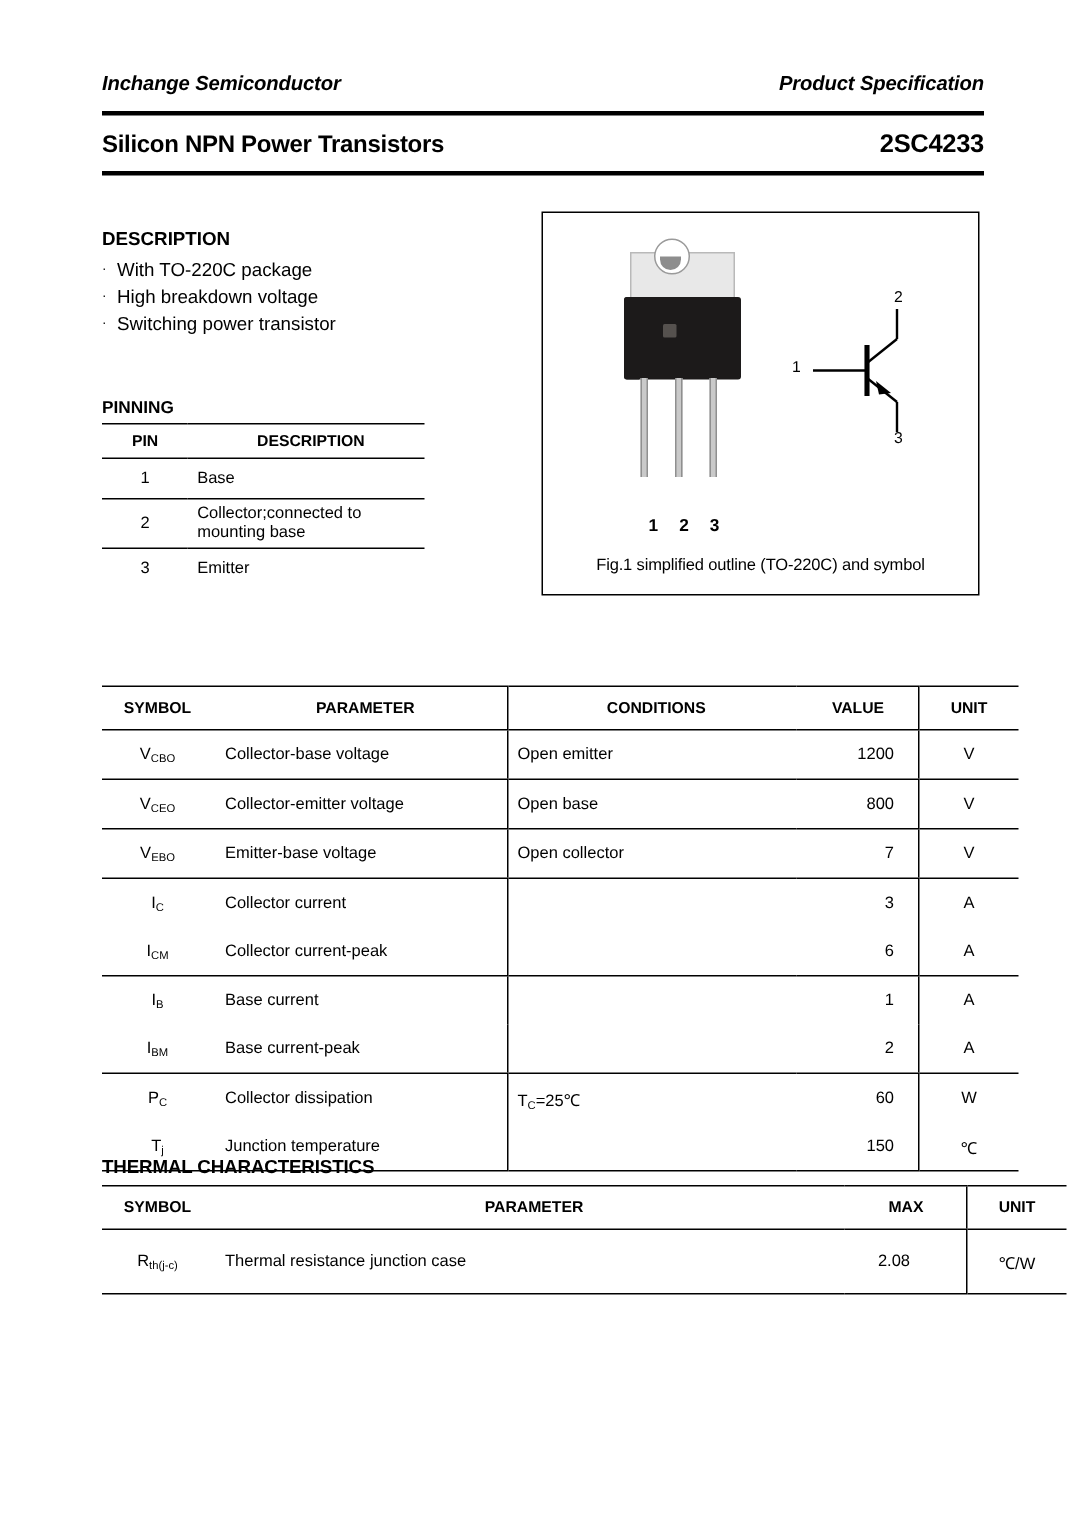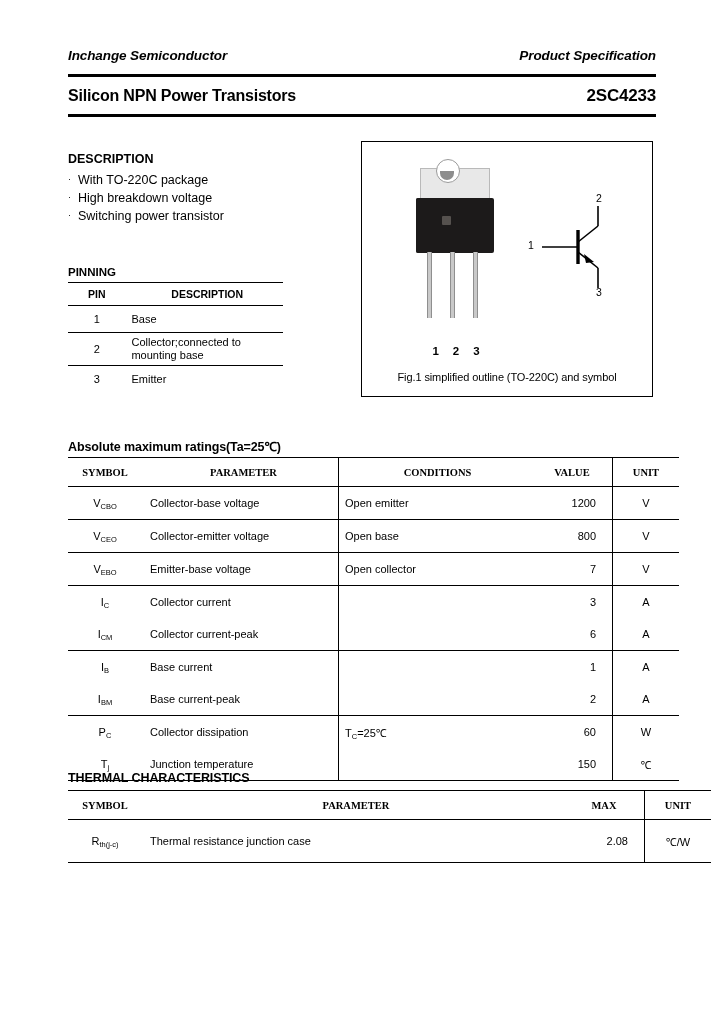--- a/index.html
+++ b/index.html
@@ -274,39 +274,38 @@
     font-size: 11px;
     table-layout: fixed;
   }
   table.dtbl th {
     font-size: 10.5px;
     font-weight: bold;
     height: 26px;
     text-align: center;
     border-top: 1.6px solid #000;
     border-bottom: 1.6px solid #000;
-    font-family: Liberation Serif, serif;
   }
   table.dtbl td {
     height: 30px;
     vertical-align: middle;
   }
   .c-sym  { width: 72px;  text-align: center; }
   .c-par  { width: 187px; text-align: left; padding-left: 8px; }
   .c-cond { width: 185px; text-align: left; padding-left: 6px;
             border-left: 1.6px solid #000; }
   .c-val  { width: 80px;  text-align: right; padding-right: 16px; }
   .c-unit { width: 64px;  text-align: center;
             border-left: 1.6px solid #000; }
   tr.brdr td { border-bottom: 1.6px solid #000; }
   tr.last td { border-bottom: 1.6px solid #000; }
 
   .t-sym  { width: 72px;  text-align: center; }
   .t-par  { width: 412px; text-align: left; padding-left: 8px; }
-  .t-max  { width: 80px;  text-align: right; padding-right: 16px; }
+  .t-max  { width: 80px;  text-align: center; padding-right: 16px; }
   .t-unit { width: 64px;  text-align: center;
             border-left: 1.6px solid #000; }
 
   sub { font-size: 7.5px; vertical-align: baseline; position: relative; top: 2px; }
 </style>
 </head>
 <body>
 
 <div class="page">
 
@@ -401,21 +400,20 @@
         <polygon points="44,62 54,70 46,71" fill="#000"></polygon>
       </svg>
       <span class="sym-num" style="left:56px; top:0px;">2</span>
       <span class="sym-num" style="left:-12px; top:47px;">1</span>
       <span class="sym-num" style="left:56px; top:94px;">3</span>
     </div>
 
     <div class="fig-caption">Fig.1 simplified outline (TO-220C) and symbol</div>
   </div>
 
-  <div class="sec-h" style="top:438px;">Absolute maximum ratings(Ta=25℃)</div>
 
   <table class="dtbl" style="top:457px;">
     <thead>
       <tr>
         <th class="c-sym">SYMBOL</th>
         <th class="c-par" style="text-align:center;">PARAMETER</th>
         <th class="c-cond" style="text-align:center;">CONDITIONS</th>
         <th class="c-val" style="text-align:center; padding-right:0;">VALUE</th>
         <th class="c-unit">UNIT</th>
       </tr>

